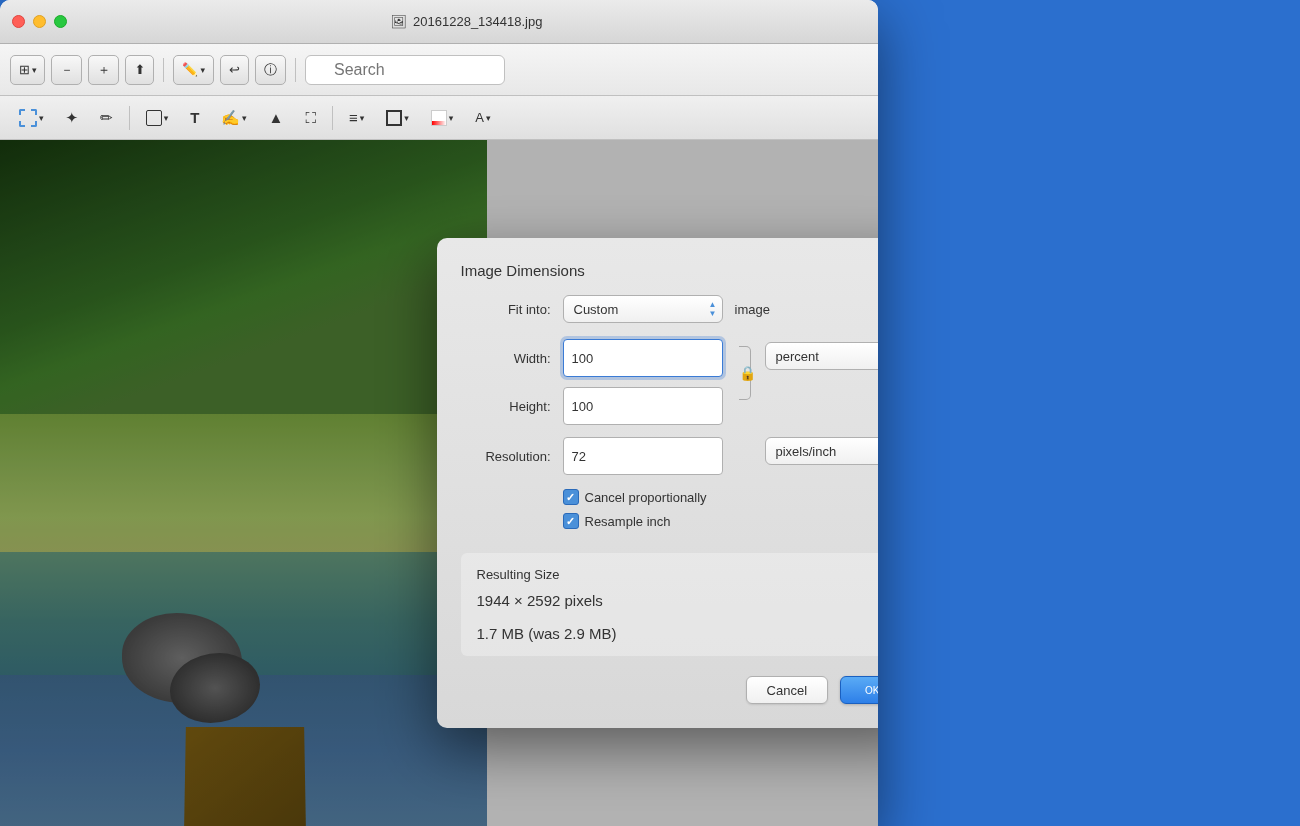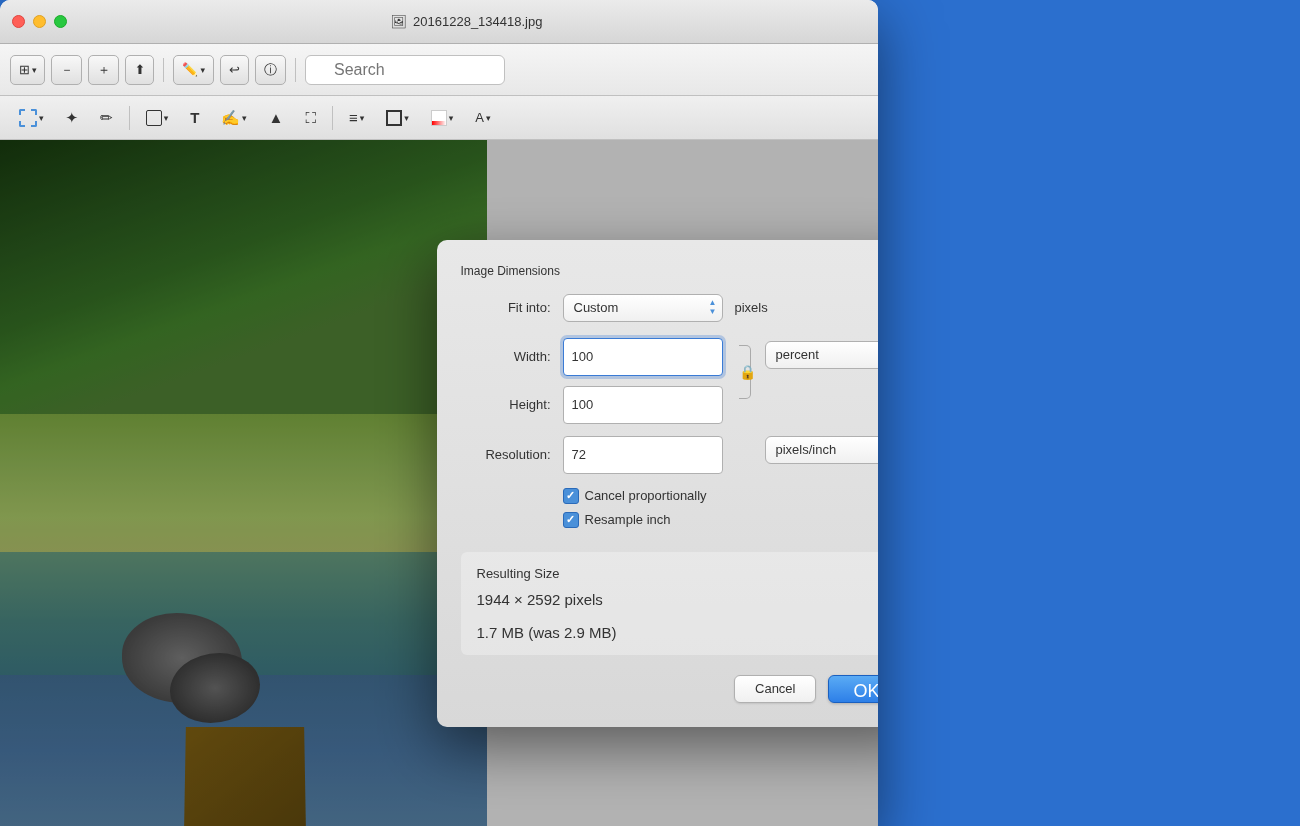--- a/index.html
+++ b/index.html
@@ -197,21 +197,21 @@
     .dialog {
       background: linear-gradient(to bottom, #e8e8e8, #d8d8d8);
       border-radius: 10px;
       box-shadow: 0 20px 60px rgba(0,0,0,0.5);
       width: 620px;
       padding: 24px;
       position: relative;
     }
 
     .dialog-section-title {
-      font-size: 12px;
+      font-size: 15px;
       color: #333;
       font-weight: 500;
       margin-bottom: 16px;
     }
 
     .form-row {
       display: flex;
       align-items: center;
       gap: 12px;
     }
@@ -354,21 +354,21 @@
       height: 28px;
       color: #333;
       box-shadow: 0 1px 2px rgba(0,0,0,0.1);
     }
 
     .btn-ok {
       background: linear-gradient(to bottom, #5aabf5, #2d7fe8);
       border: 1px solid #1a60c0;
       border-radius: 6px;
       padding: 5px 24px;
-      font-size: 18px;
+      font-size: 10px;
       cursor: pointer;
       height: 28px;
       color: #fff;
       font-weight: 500;
       box-shadow: 0 1px 3px rgba(0,0,0,0.2);
     }
   </style>
 </head>
 <body>
 
@@ -492,21 +492,21 @@
           <div class="form-label">Fit into:</div>
           <div class="select-wrapper">
             <select class="form-select">
               <option>Custom</option>
             </select>
             <div class="select-arrows">
               <span class="select-arrow-up">▲</span>
               <span class="select-arrow-down">▼</span>
             </div>
           </div>
-          <span class="pixels-label">pixels</span>
+          <span class="pixels-label">image</span>
         </div>
 
         <div style="height: 16px;"></div>
 
         <div style="display: flex; align-items: flex-start; gap: 0;">
 
           <div style="display: flex; flex-direction: column; gap: 10px;">
             <div class="form-row">
               <div class="form-label">Width:</div>
               <input class="form-input focused" type="text" value="100" style="">

